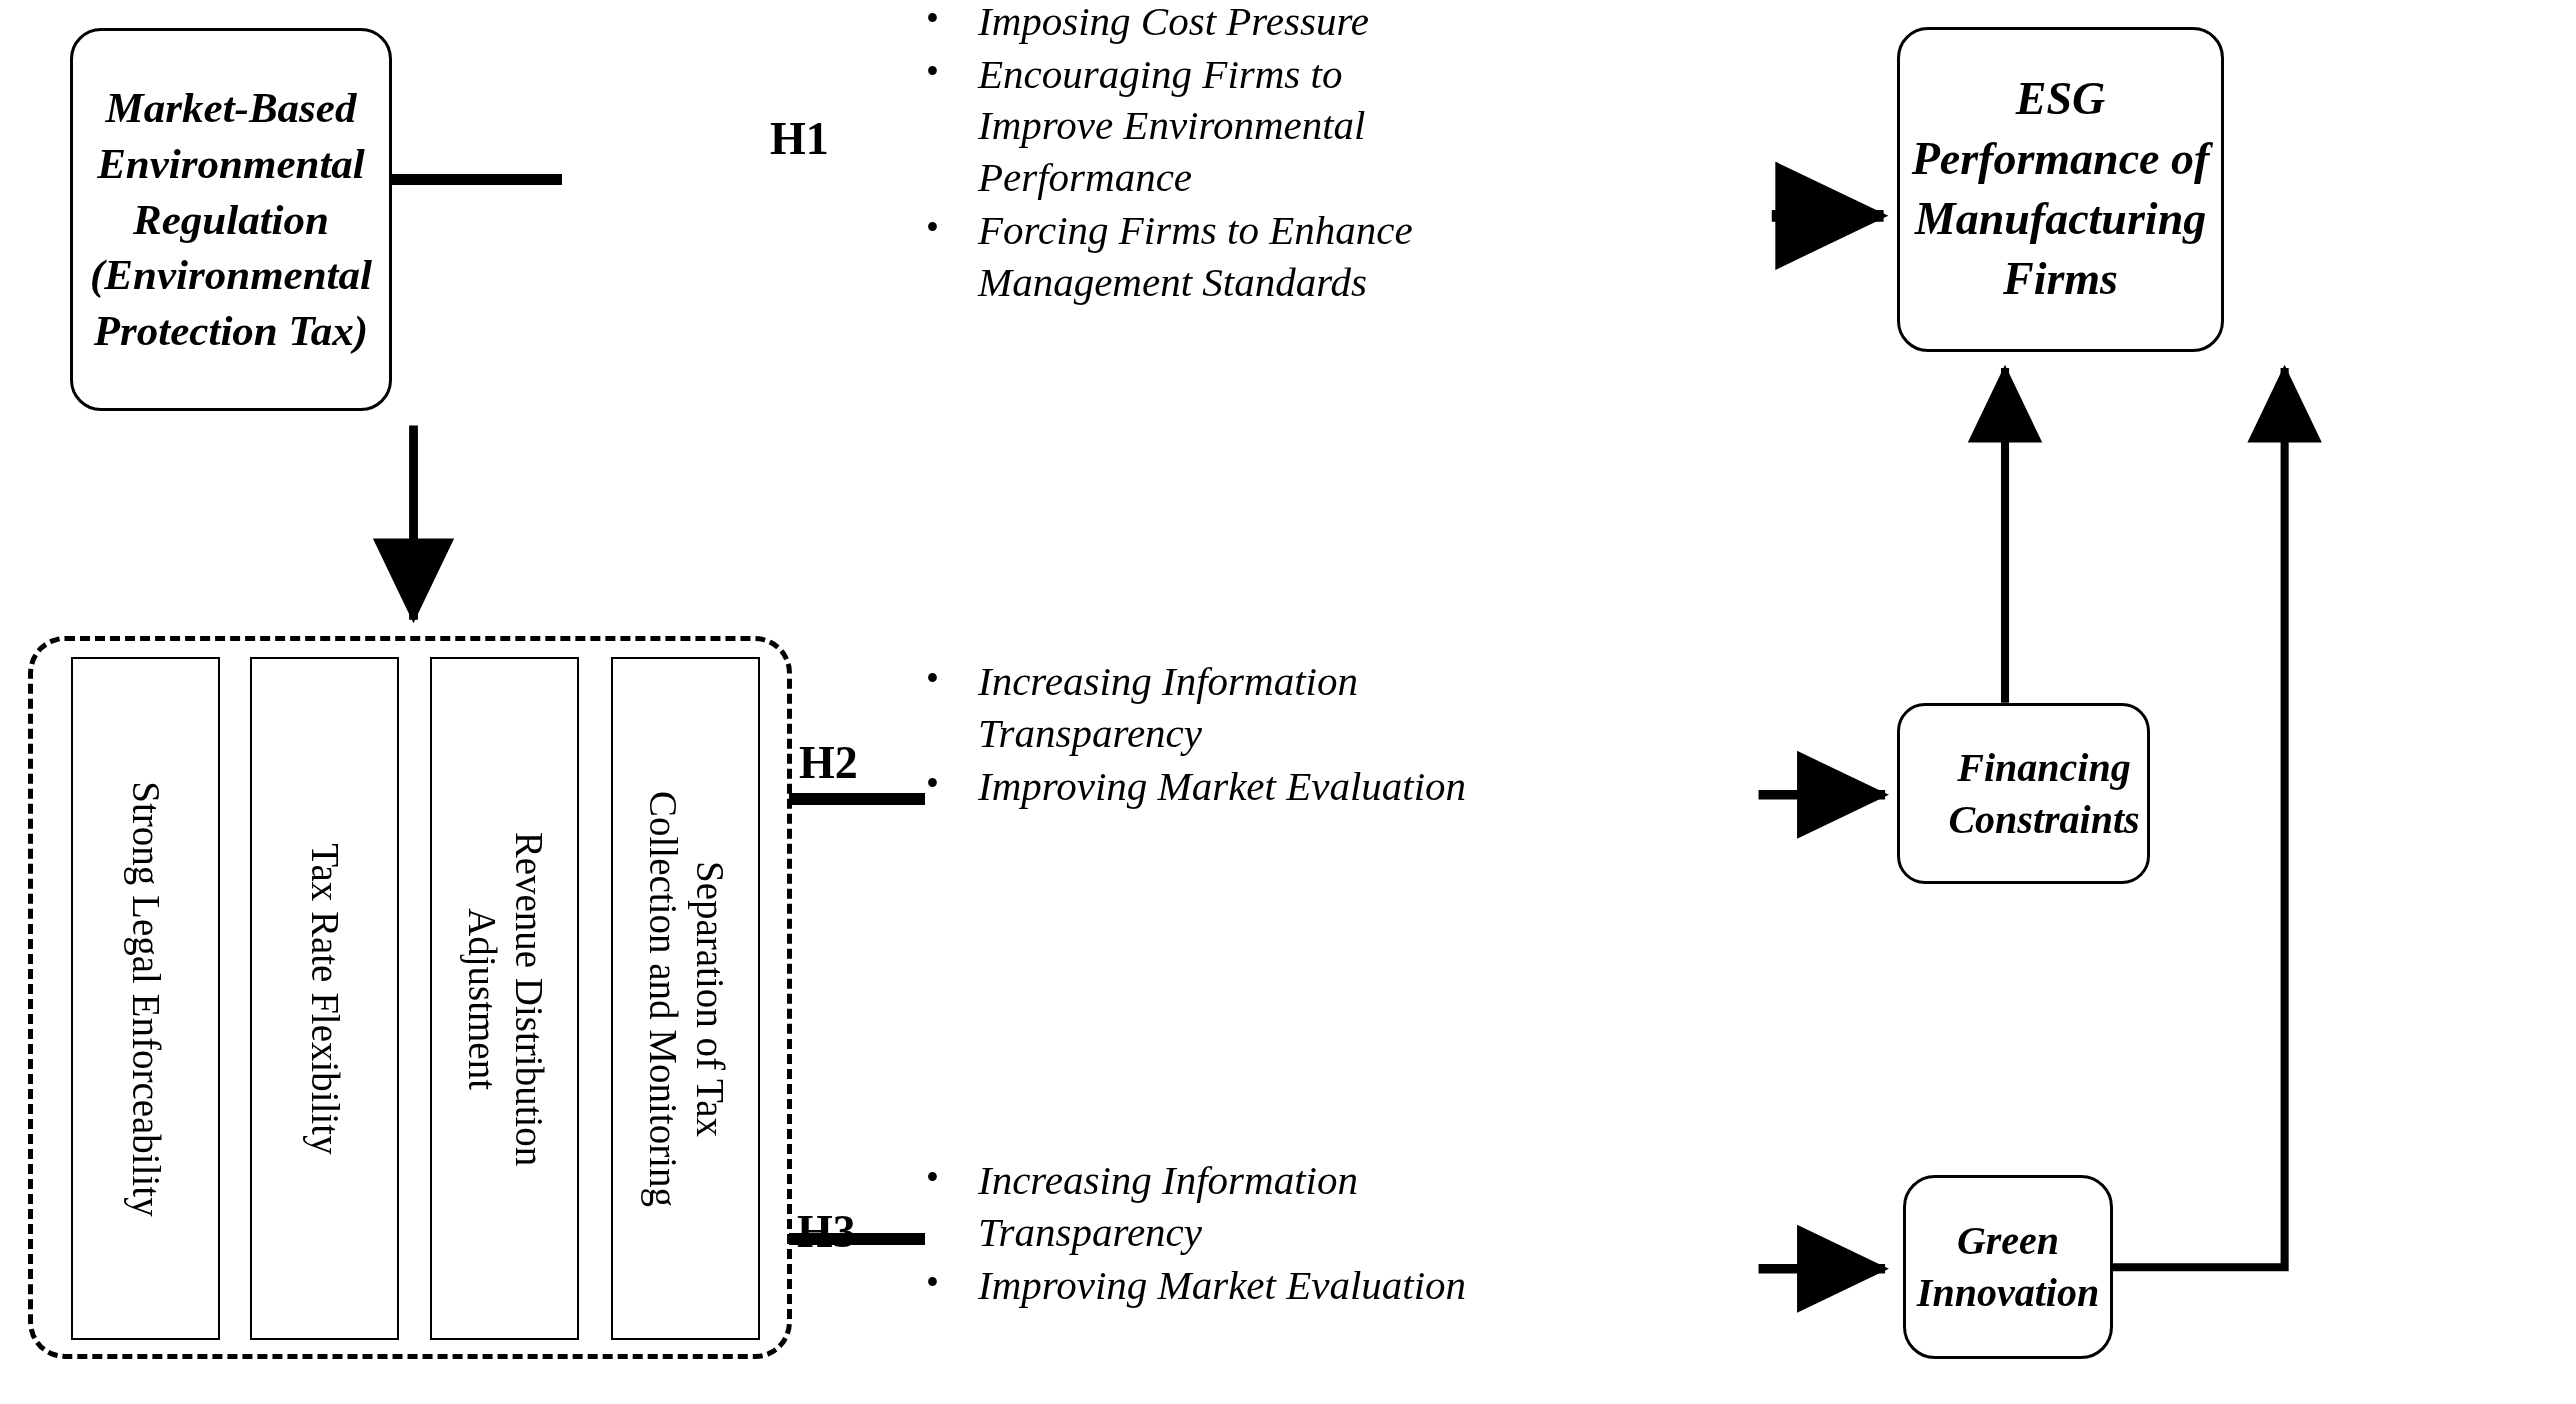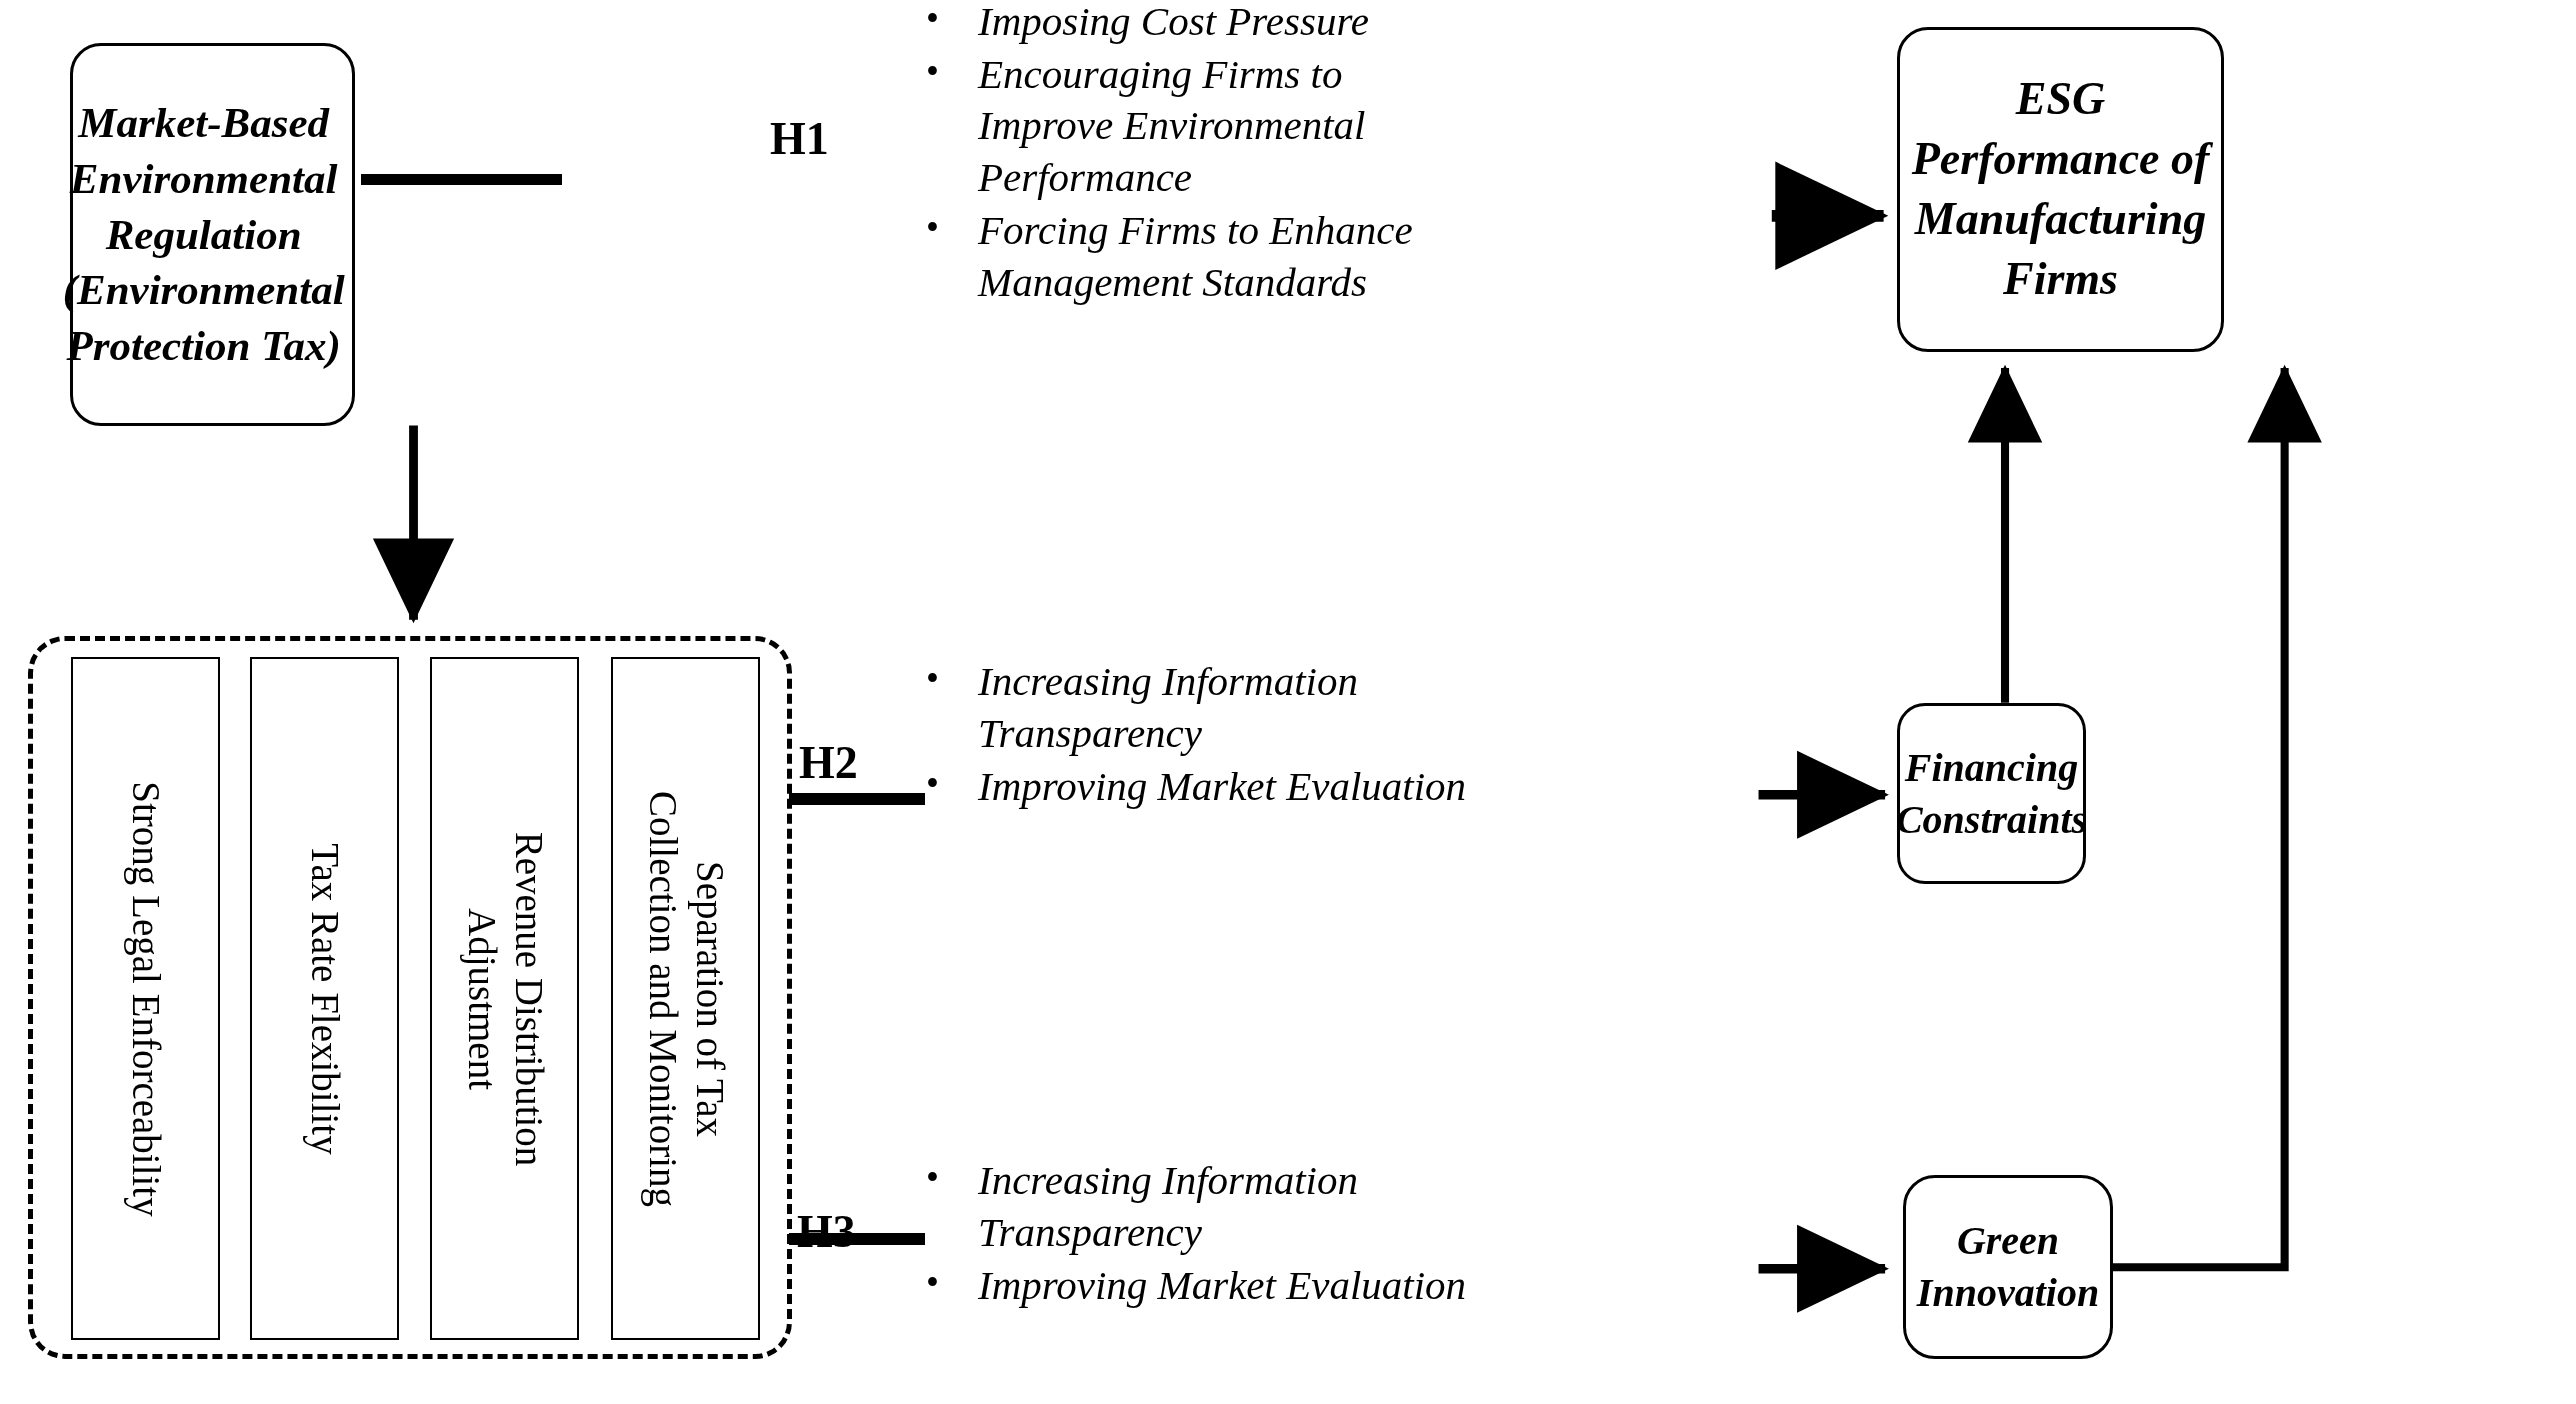--- a/index.html
+++ b/index.html
@@ -30,27 +30,27 @@
     text-align: center;
   }
   .rbox .rbox-text {
     font-style: italic;
     font-weight: bold;
     line-height: 1.30;
     padding: 0 7.4px;
     white-space: pre-line;
   }
 
-  #box-mber       { left: 70px;  top: 43px;   width: 285px; height: 383px; justify-content: flex-end; }
+  #box-mber       { left: 70px;  top: 28px;   width: 322px; height: 383px; }
   #box-mber .rbox-text { font-size: 43px; }
 
   #box-esg        { left: 1897px; top: 26.5px;  width: 327px; height: 325px; }
   #box-esg .rbox-text  { font-size: 46px; }
 
-  #box-fin        { left: 1897px; top: 703px; width: 189px; height: 181px; border-radius: 28px; }
+  #box-fin        { left: 1897px; top: 703px; width: 253px; height: 181px; border-radius: 28px; justify-content: flex-end; }
   #box-fin .rbox-text  { font-size: 40px; }
 
   #box-green      { left: 1897px; top: 1175px; width: 210px; height: 184px; border-radius: 32px; margin-left: 6px; }
   #box-green .rbox-text { font-size: 40px; }
 
   
   #dashed-group {
     position: absolute;
     left: 28px;
     top: 636px;

